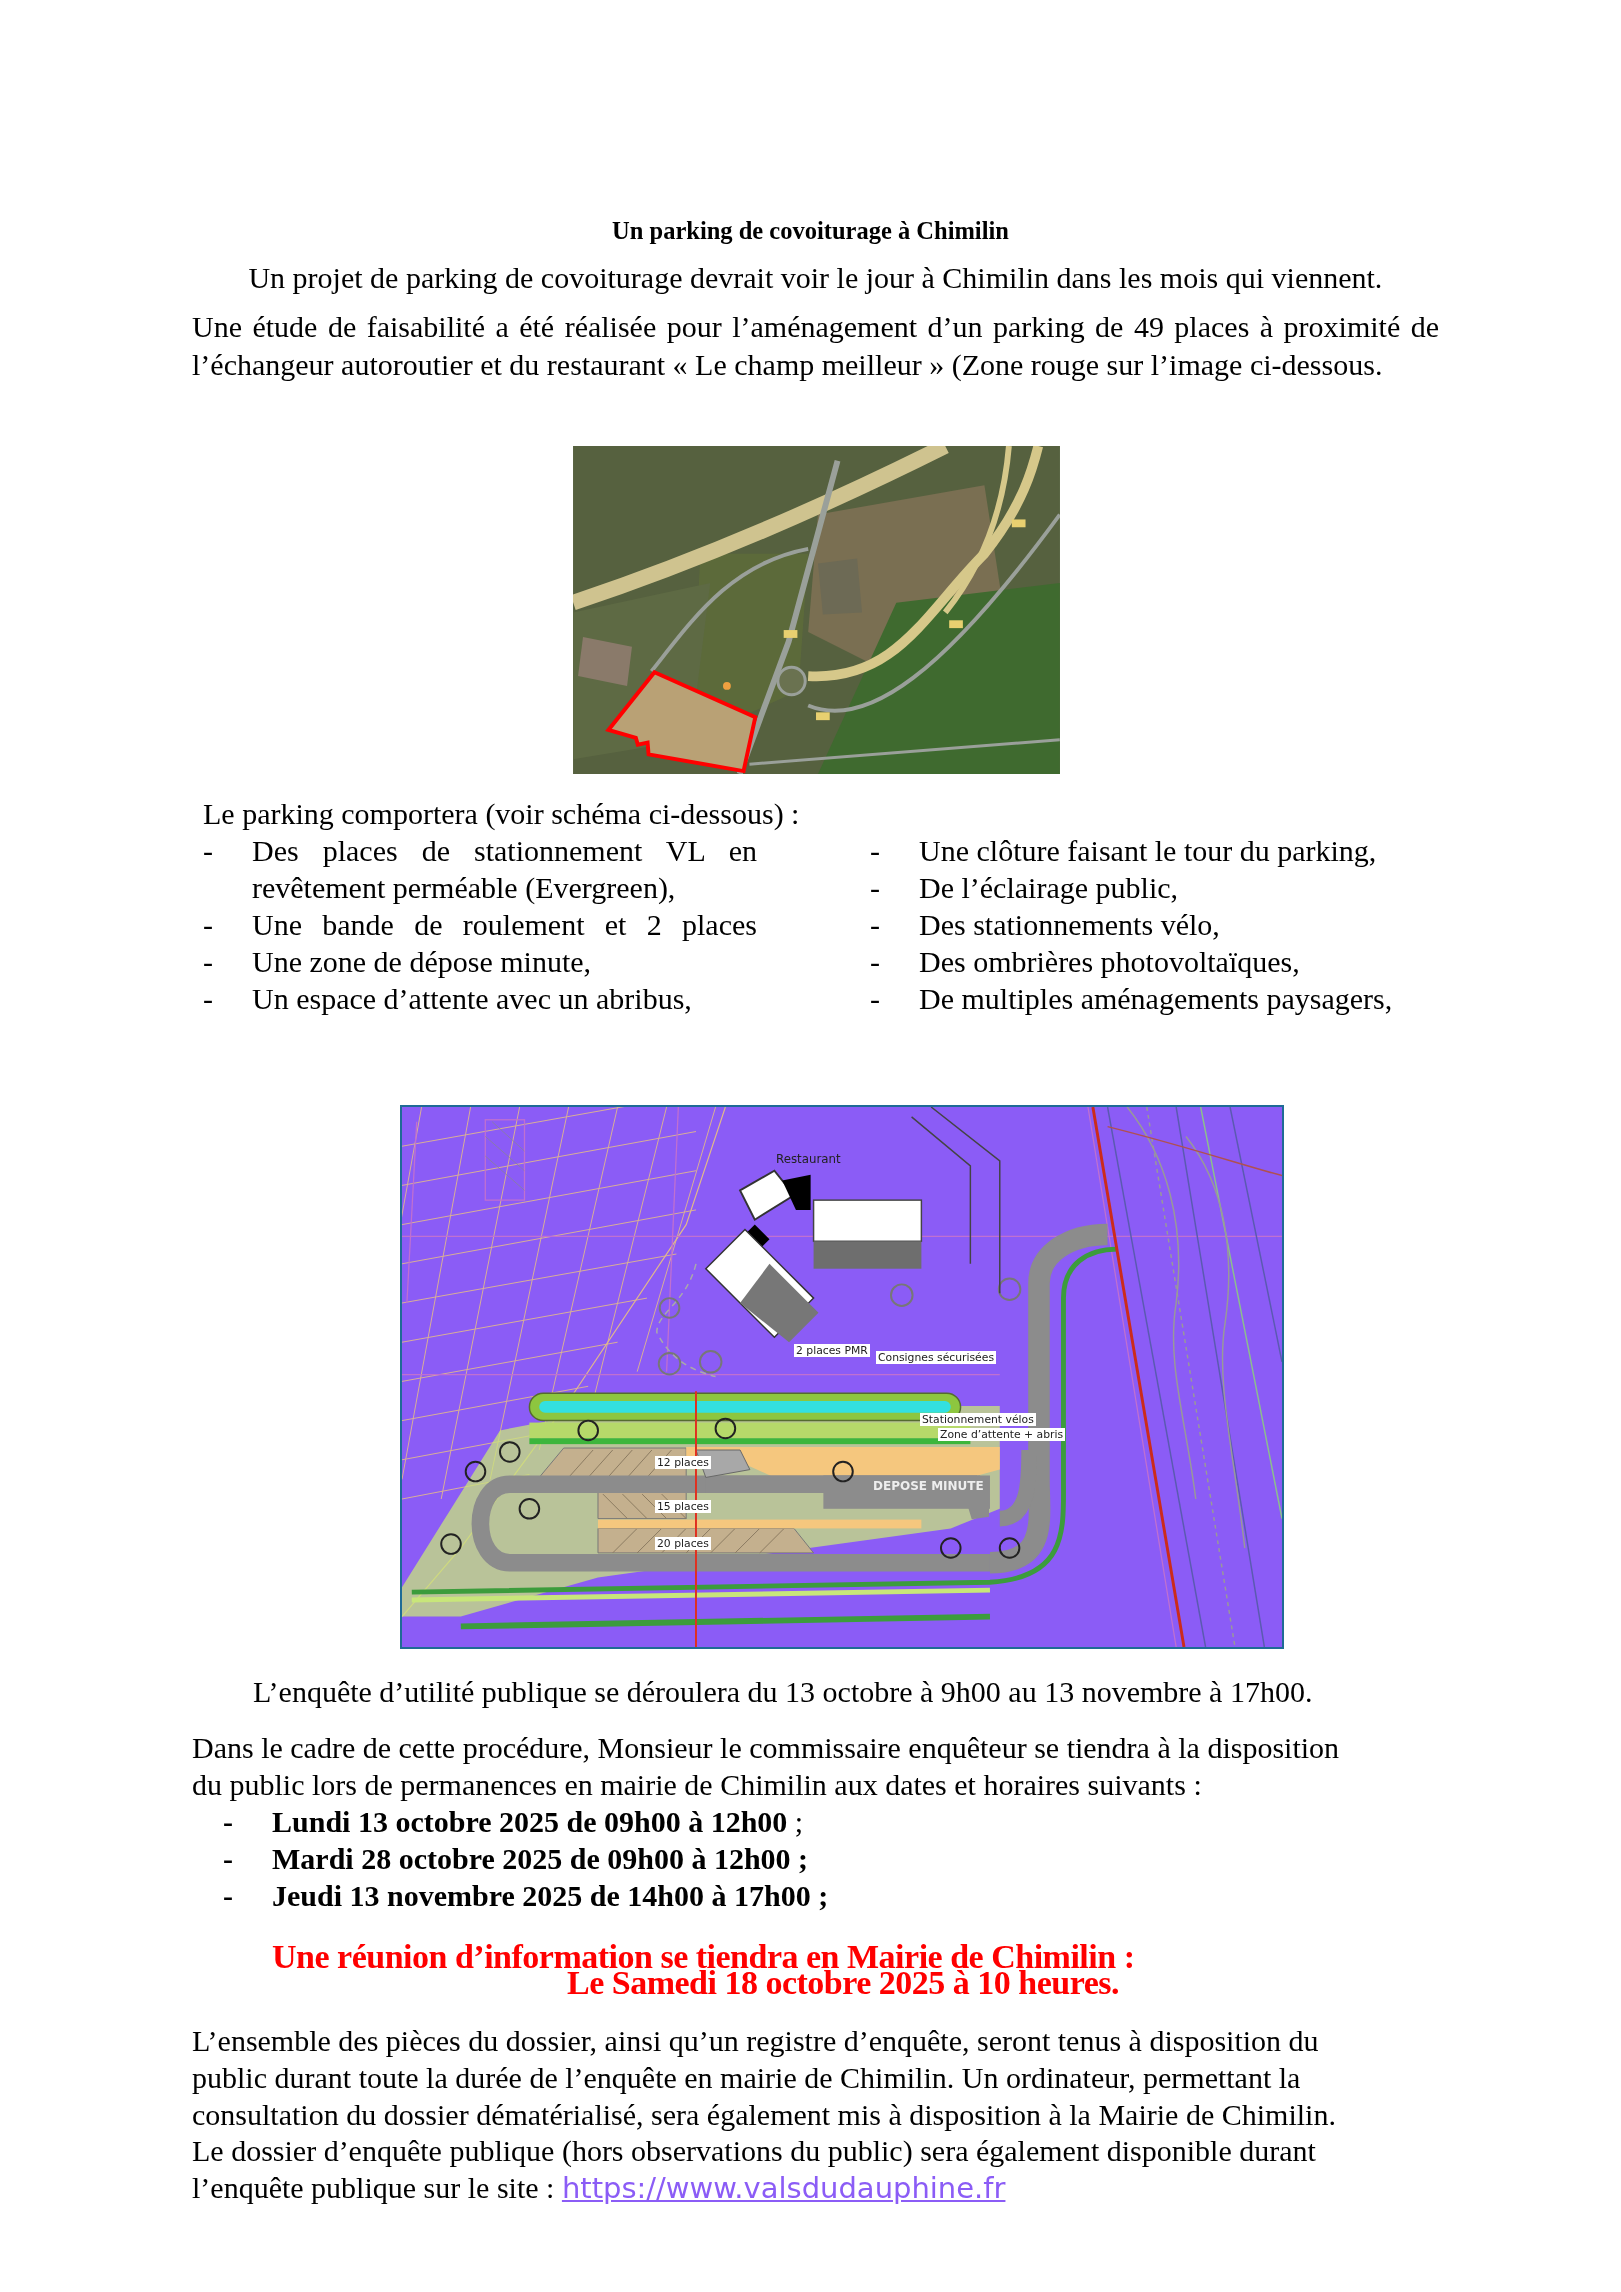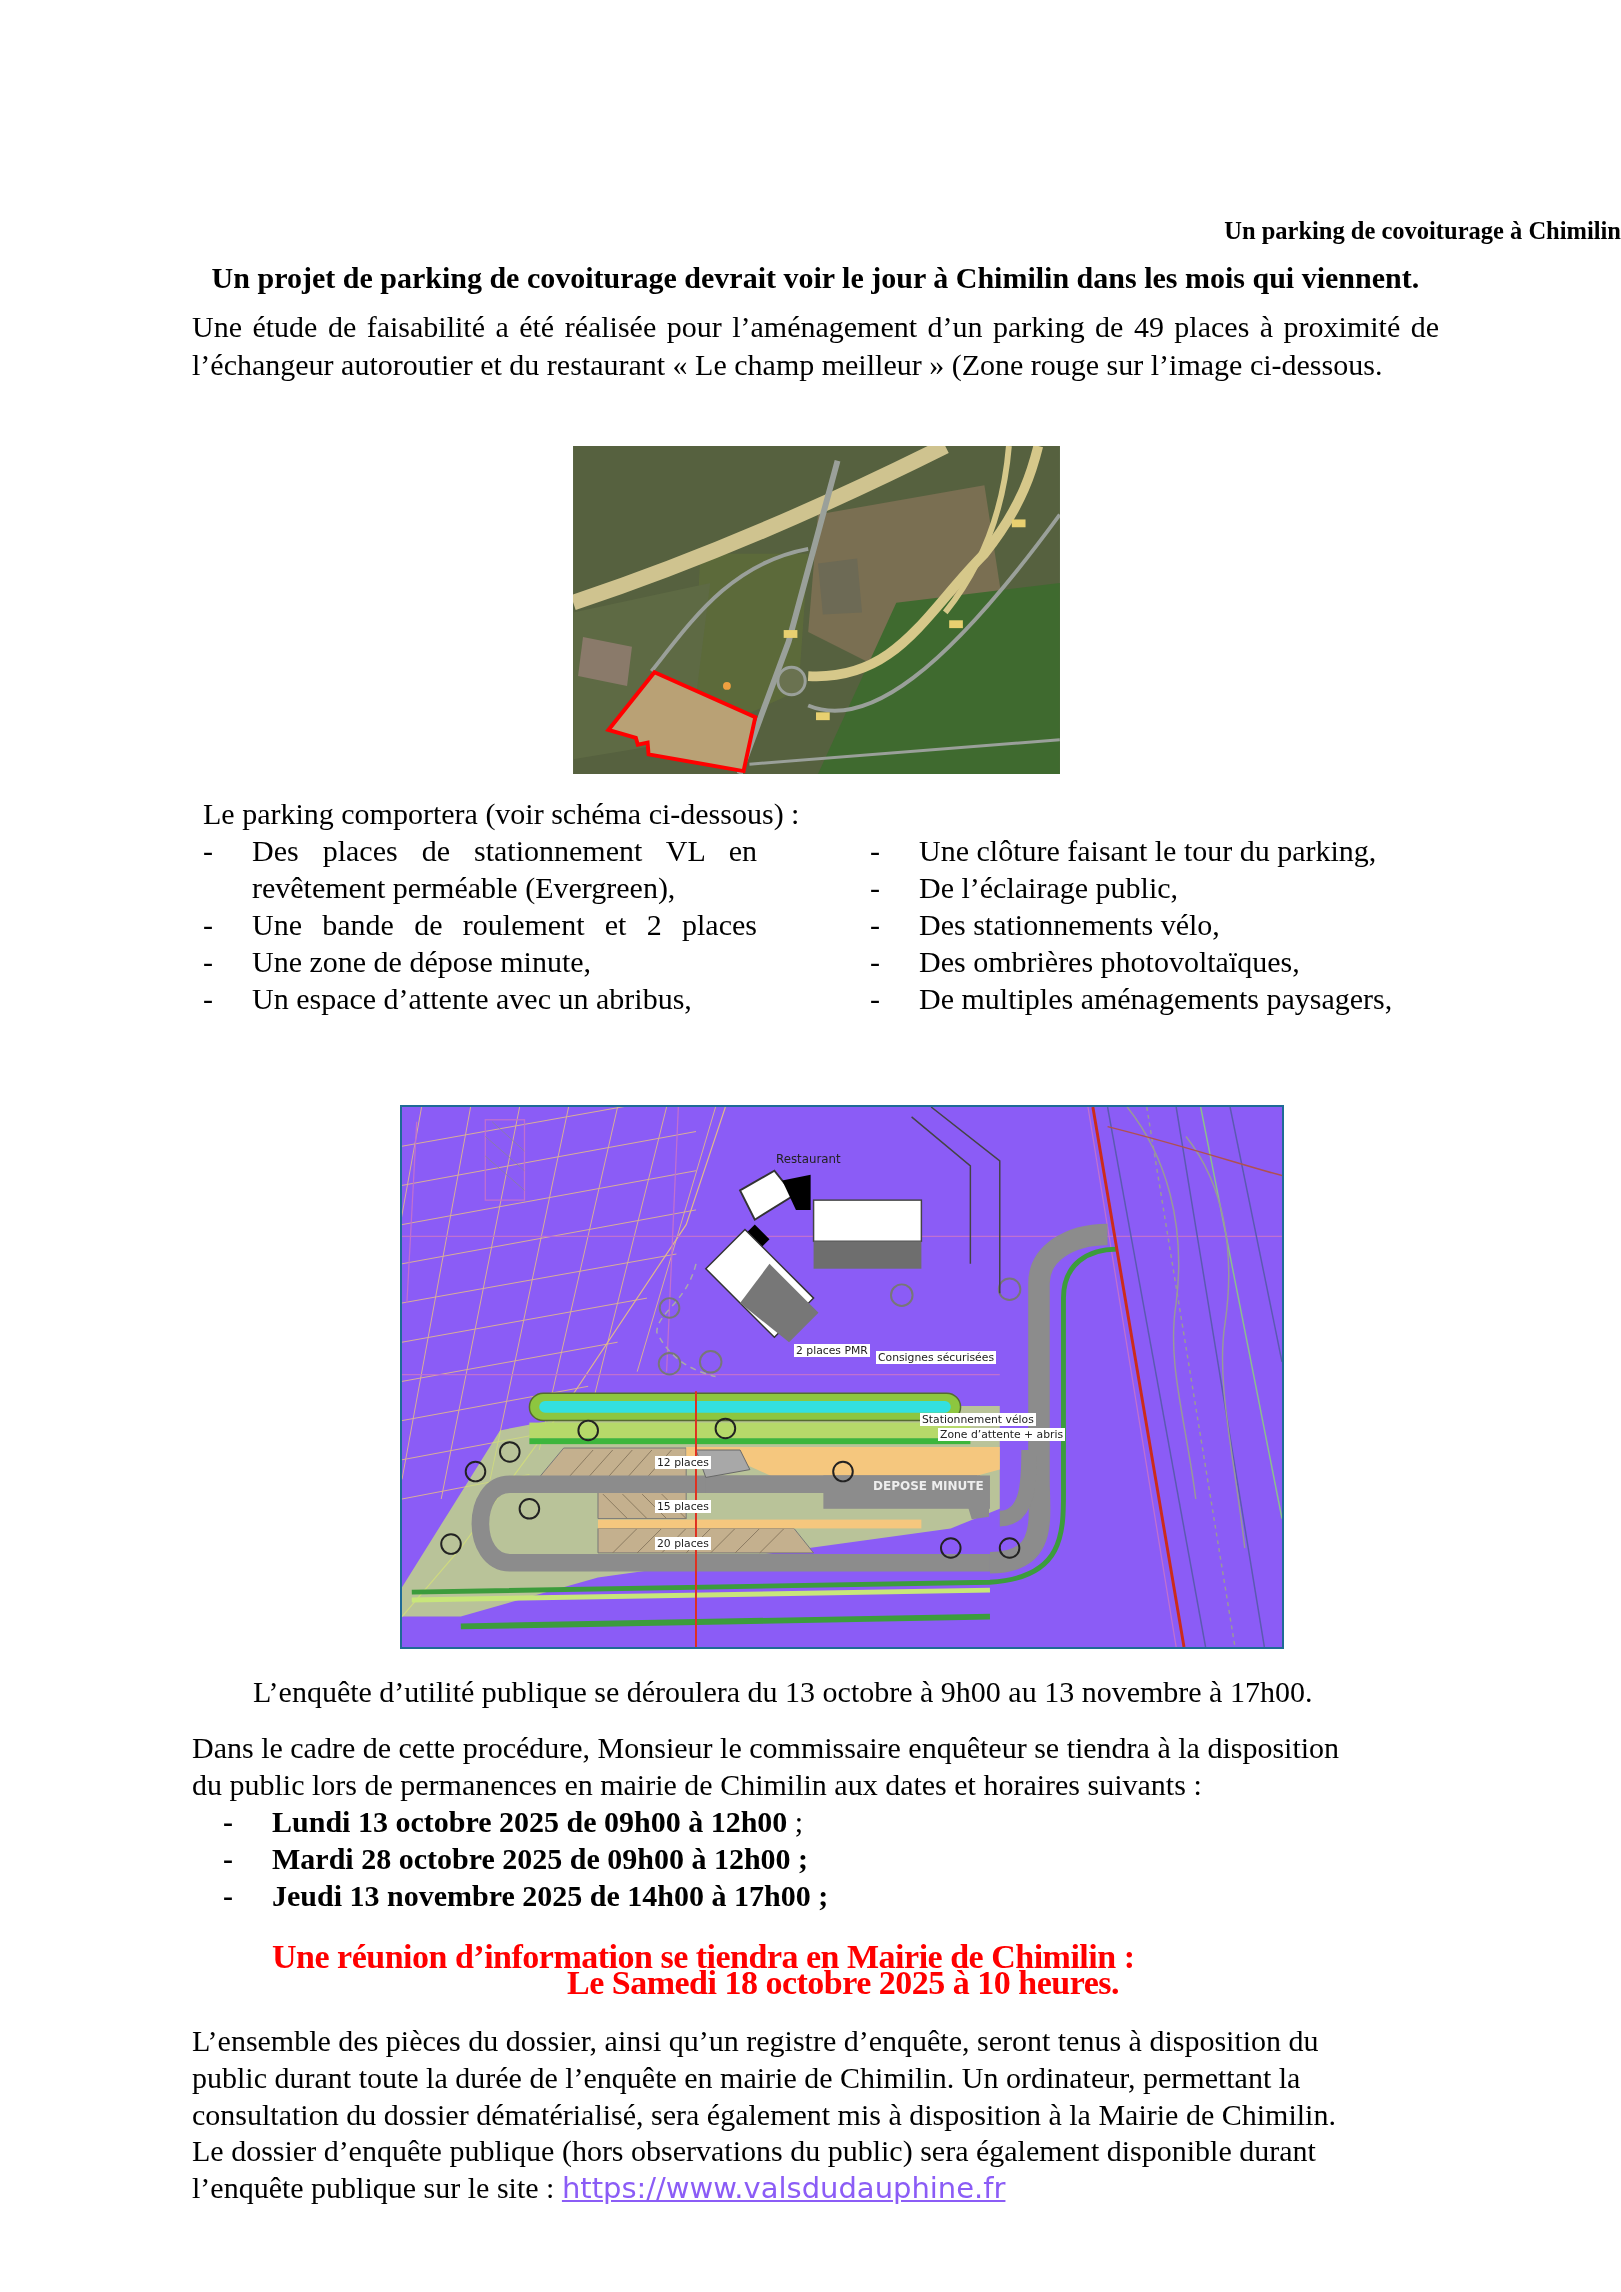--- a/index.html
+++ b/index.html
@@ -14,23 +14,23 @@
   .dash { position:absolute; left:0; }
   .li { position:relative; padding-left:49px; }
   a.link { color:#8b5cf6; text-decoration:underline; font-family:"DejaVu Sans", "Liberation Sans", sans-serif; font-size:29px; }
   .aerial { left:573px; top:446px; width:487px; height:328px; overflow:hidden; }
   .plan { left:400px; top:1105px; width:880px; height:540px; border:2.9px solid #1f6b96; overflow:hidden; background:#8b5cf6; }
   .plan-label { position:absolute; font-family:"DejaVu Sans", "Liberation Sans", sans-serif; font-size:10.8px; color:#222; background:#fff; padding:0 2px; white-space:nowrap; }
 </style>
 </head>
 <body>
 
-<div class="abs txt title" style="left:0;width:1621px;top:212px;text-align:right;">Un parking de covoiturage à Chimilin</div>
-
-<div class="abs txt" style="left:0;width:1621px;top:259px;text-align:center;padding-left:9.8px;box-sizing:border-box;font-weight:bold;">Un projet de parking de covoiturage devrait voir le jour à Chimilin dans les mois qui viennent.</div>
+<div class="abs txt title" style="left:0;width:1621px;top:212px;text-align:center;">Un parking de covoiturage à Chimilin</div>
+
+<div class="abs txt" style="left:0;width:1621px;top:259px;text-align:center;padding-left:9.8px;box-sizing:border-box;">Un projet de parking de covoiturage devrait voir le jour à Chimilin dans les mois qui viennent.</div>
 
 <div class="abs txt just" style="left:192px;width:1247px;top:308px;line-height:38px;">Une étude de faisabilité a été réalisée pour l’aménagement d’un parking de 49 places à proximité de l’échangeur autoroutier et du restaurant « Le champ meilleur » (Zone rouge sur l’image ci-dessous.</div>
 
 <div class="abs aerial">
   <svg width="487" height="328" viewBox="0 0 497 335" xmlns="http://www.w3.org/2000/svg">
     <rect width="497" height="335" fill="#4a5a3a"></rect>
     <polygon points="0,0 497,0 497,335 0,335" fill="#56613f"></polygon>
     <polygon points="130,110 240,110 230,250 120,300" fill="#5d6b3a" opacity="0.9"></polygon>
     <polygon points="250,70 420,40 440,170 300,220 240,190" fill="#7a6f52"></polygon>
     <polygon points="330,160 497,140 497,335 250,335" fill="#3f6a2f"></polygon>

